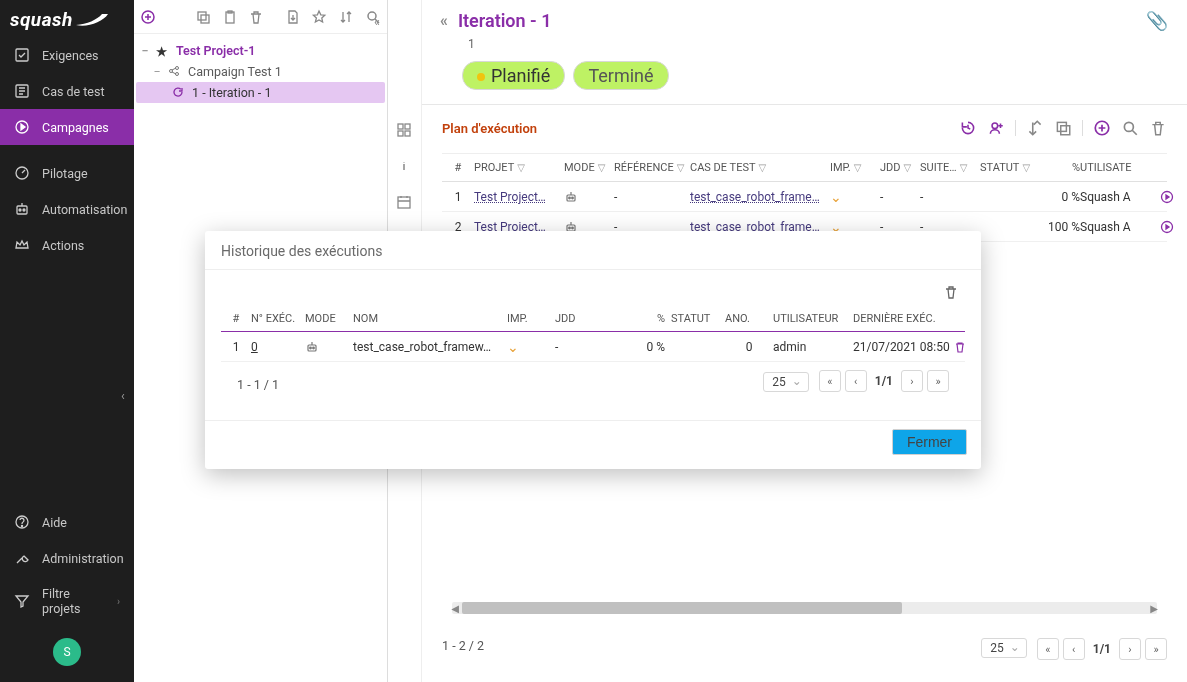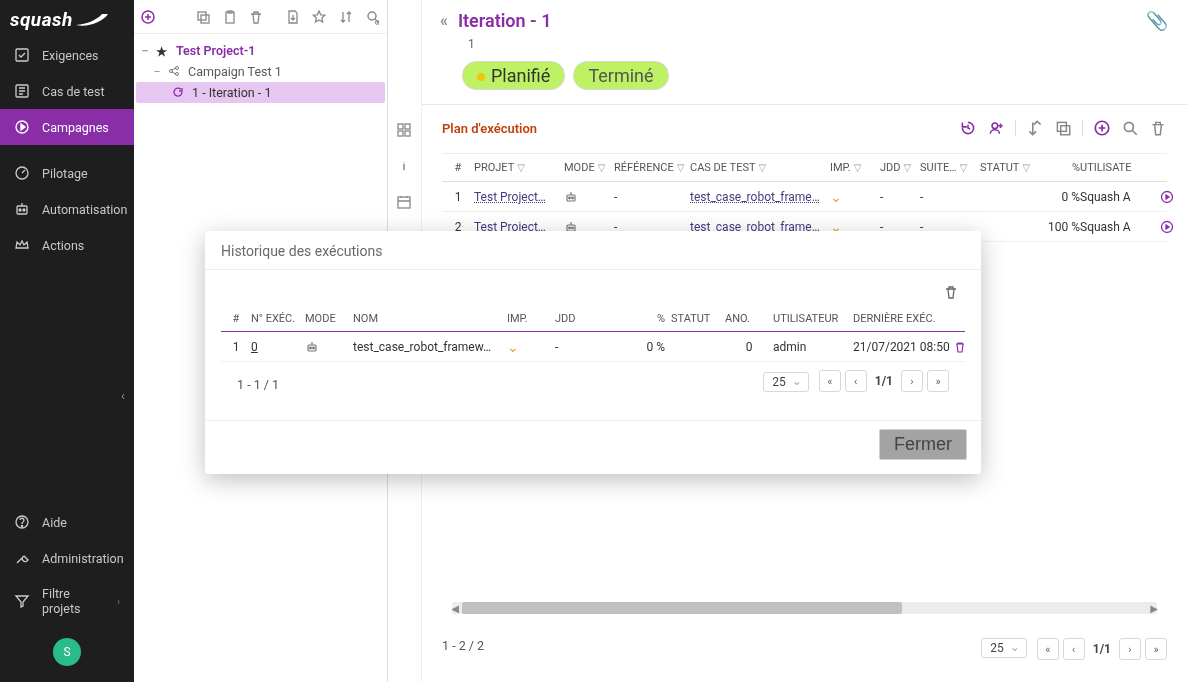--- a/index.html
+++ b/index.html
@@ -92,21 +92,21 @@
   .modal-head { padding:12px 16px 10px; border-bottom:1px solid #eee; color:#6a6a6a; font-size:14px;}
   .modal-body { padding:10px 16px 14px; }
   .modal-tools { display:flex; justify-content:flex-end; padding:4px 6px 6px; }
   .mgrid-head, .mgrid-row { display:grid; grid-template-columns:30px 54px 48px 154px 48px 70px 46px 54px 48px 80px 100px 30px; align-items:center; font-size:12px; }
   .mgrid-head { color:#555; font-size:11px; border-bottom:1px solid #8a2ea8; height:26px; }
   .mgrid-row { height:30px; border-bottom:1px solid #f0f0f0; }
   .mgrid-row .num { text-align:center;}
   .modal-foot { display:flex; align-items:flex-end; padding:8px 16px 14px; gap:10px;}
   .modal-foot .range { flex:1; color:#555; }
   .modal-actions { padding:8px 14px 14px; text-align:right; border-top:1px solid #eee;}
-  .btn { border:1px solid #d0d0d0; background:#a3a3a3; padding:4px 14px; font-size:18px; border-radius:2px; cursor:pointer; color:#444;}
+  .btn { border:1px solid #d0d0d0; background:#0ea5e9; padding:4px 14px; font-size:14px; border-radius:2px; cursor:pointer; color:#444;}
 
   svg { display:block; }
 </style>
 </head>
 <body>
 
 <nav class="sidebar">
   <div class="logo-wrap">
     <span class="logo-text">
         <span>squash</span>

